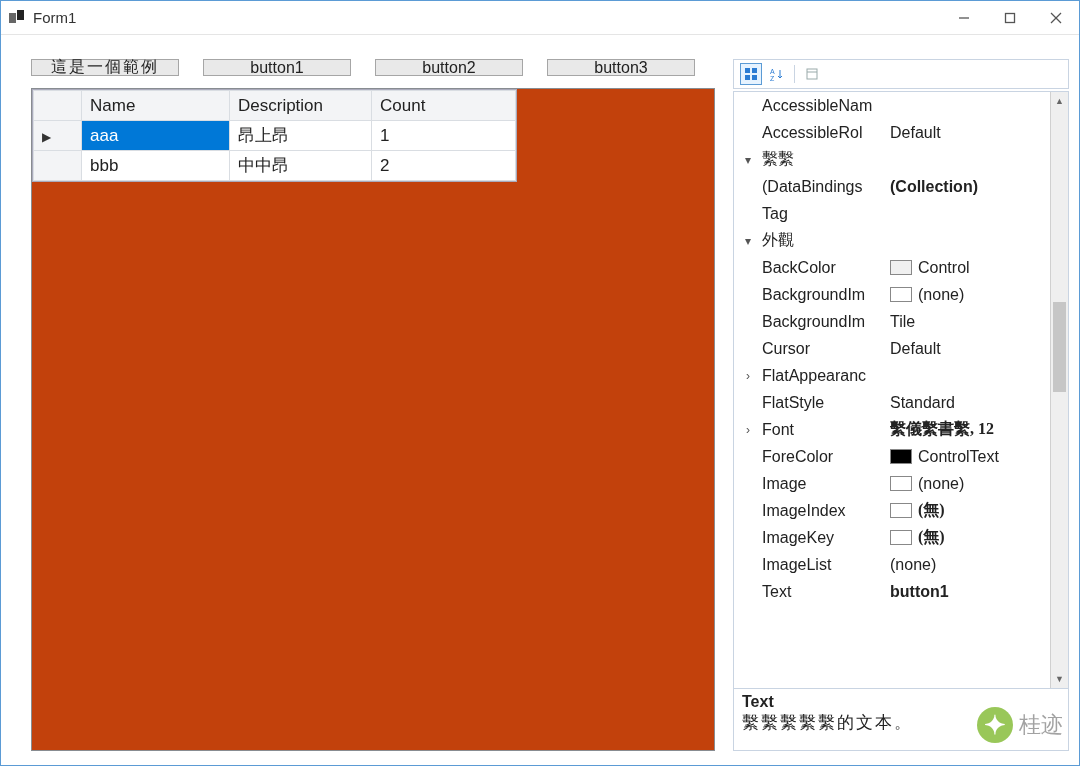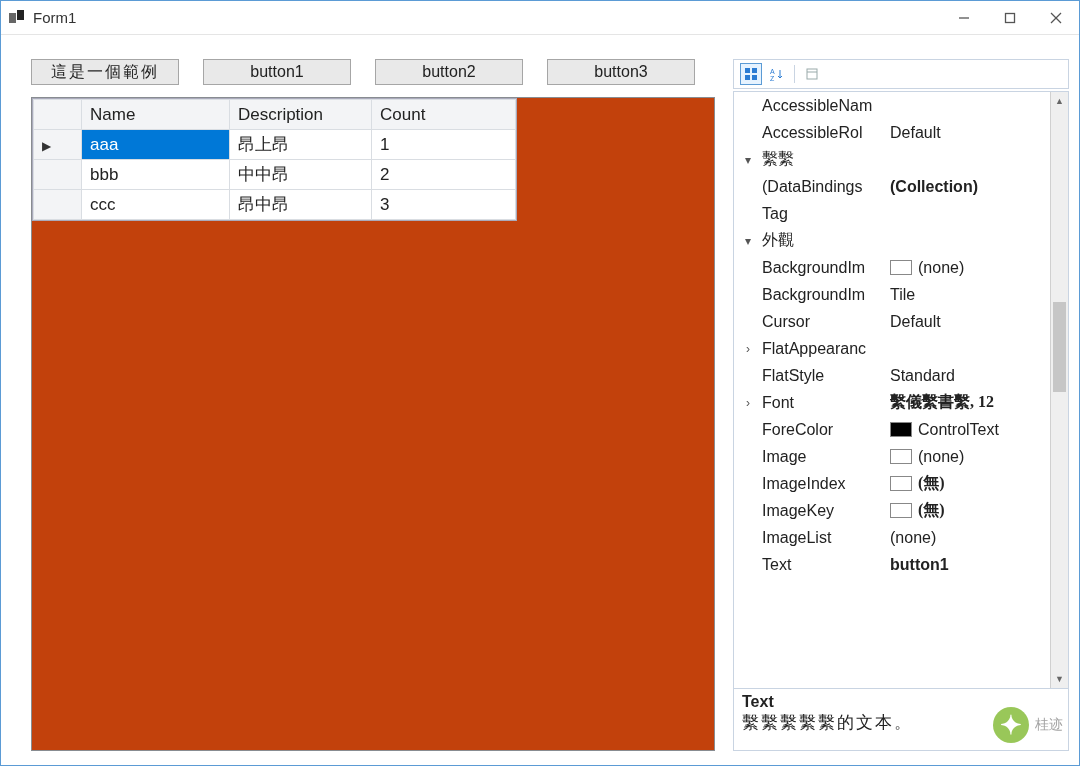--- a/index.html
+++ b/index.html
@@ -14,21 +14,21 @@
   .titlebar .title { flex:1; font-size:15px; color:#333; }
   .titlebtns { display:flex; height:100%; }
   .titlebtn { width:46px; display:flex; align-items:center; justify-content:center; color:#555; }
   .titlebtn svg { width:12px; height:12px; stroke:#555; stroke-width:1.3; fill:none; }
   
   .client { flex:1; display:flex; padding:24px 10px 14px 30px; gap:18px; }
   .left  { flex:1; display:flex; flex-direction:column; }
   .right { width:336px; display:flex; flex-direction:column; }
   
   .btnrow { display:flex; gap:24px; margin-bottom:12px; }
-  .btn { width:148px; height:26px; border:1px solid #a6a6a6; background:#e9e9e9; display:flex; align-items:center; justify-content:center; font-size:16px; color:#222; }
+  .btn { width:148px; height:17px; border:1px solid #a6a6a6; background:#e9e9e9; display:flex; align-items:center; justify-content:center; font-size:16px; color:#222; }
   .btnrow .btn:first-child { font-family: "SimSun", serif; letter-spacing:2px; }
   
   .gridwrap { flex:1; background:#c2410c; border:1px solid #888c91; }
   .grid { background:#fff; border:1px solid #aab; display:inline-block; }
   .grid table { border-collapse:collapse; }
   .grid th, .grid td { border:1px solid #d9dde2; padding:3px 8px; height:30px; text-align:left; font-weight:normal; font-size:17px; }
   .grid th { background:#f3f4f6; }
   .rowhdr { width:48px; background:#f3f4f6; text-align:center; }
   .col-name { width:148px; }
   .col-desc { width:142px;margin-top:6px; }
@@ -55,21 +55,21 @@
   .cat .pg-name { font-family:"SimSun",serif; font-weight:normal; }
   .swatch { width:22px; height:15px; border:1px solid #888; }
   .bold { font-weight:600; }
   .cn  { font-family:"SimSun",serif;font-weight:bold; }
   .pg-desc { height:62px; border:1px solid #c9d4e2; border-top:none; padding:4px 8px; }
   .pg-desc .t { font-weight:600; font-size:16px; }
   .pg-desc .d { font-size:17px; font-family:"SimSun",serif; letter-spacing:2px; color:#222; }
   
   .wm { position:absolute; right:16px; bottom:22px; display:flex; align-items:center; gap:6px; opacity:.78; pointer-events:none; }
   .wm .c { width:36px; height:36px; border-radius:50%; background:#7db82b; color:#fff; display:flex; align-items:center; justify-content:center; font-size:26px; font-weight:bold; }
-  .wm .t { font-size:14px; color:#888; font-family:"SimSun",serif; }
+  .wm .t { font-size:22px; color:#888; font-family:"SimSun",serif; }
   .window { position:relative;justify-content:flex-end; }
 </style>
 </head>
 <body>
 
 <div class="window">
 
   <div class="titlebar">
     <span class="icon-box"></span>
     <span class="title">Form1</span>
@@ -119,26 +119,20 @@
                   <td class="col-name selcell">aaa</td>
                   <td class="col-desc desc-cn">昂上昂</td>
                   <td class="col-count">1</td>
                 </tr>
                 <tr>
                   <td class="rowhdr"></td>
                   <td class="col-name">bbb</td>
                   <td class="col-desc desc-cn">中中昂</td>
                   <td class="col-count">2</td>
                 </tr>
-                <tr>
-                  <td class="rowhdr"></td>
-                  <td class="col-name">ccc</td>
-                  <td class="col-desc desc-cn">昂中昂</td>
-                  <td class="col-count">3</td>
-                </tr>
               </tbody>
           </table>
         </div>
       </div>
     </div>
 
     <div class="right">
       <div class="pg-toolbar">
         <div class="pg-tool active">
           <svg viewBox="0 0 14 14">
@@ -197,20 +191,28 @@
               <div class="pg-val">
                 <span></span>
               </div>
             </div>
             <div class="pg-row cat">
               <div class="pg-gut">▾</div>
               <div class="pg-name">外觀</div>
             </div>
             <div class="pg-row">
               <div class="pg-gut"></div>
+              <div class="pg-name">BackColor</div>
+              <div class="pg-val">
+                <span class="swatch" style="background: rgb(240, 240, 240);"></span>
+                <span>Control</span>
+              </div>
+            </div>
+            <div class="pg-row">
+              <div class="pg-gut"></div>
               <div class="pg-name">BackgroundIm</div>
               <div class="pg-val">
                 <span class="swatch" style="background: rgb(255, 255, 255);"></span>
                 <span>(none)</span>
               </div>
             </div>
             <div class="pg-row">
               <div class="pg-gut"></div>
               <div class="pg-name">BackgroundIm</div>
               <div class="pg-val">

